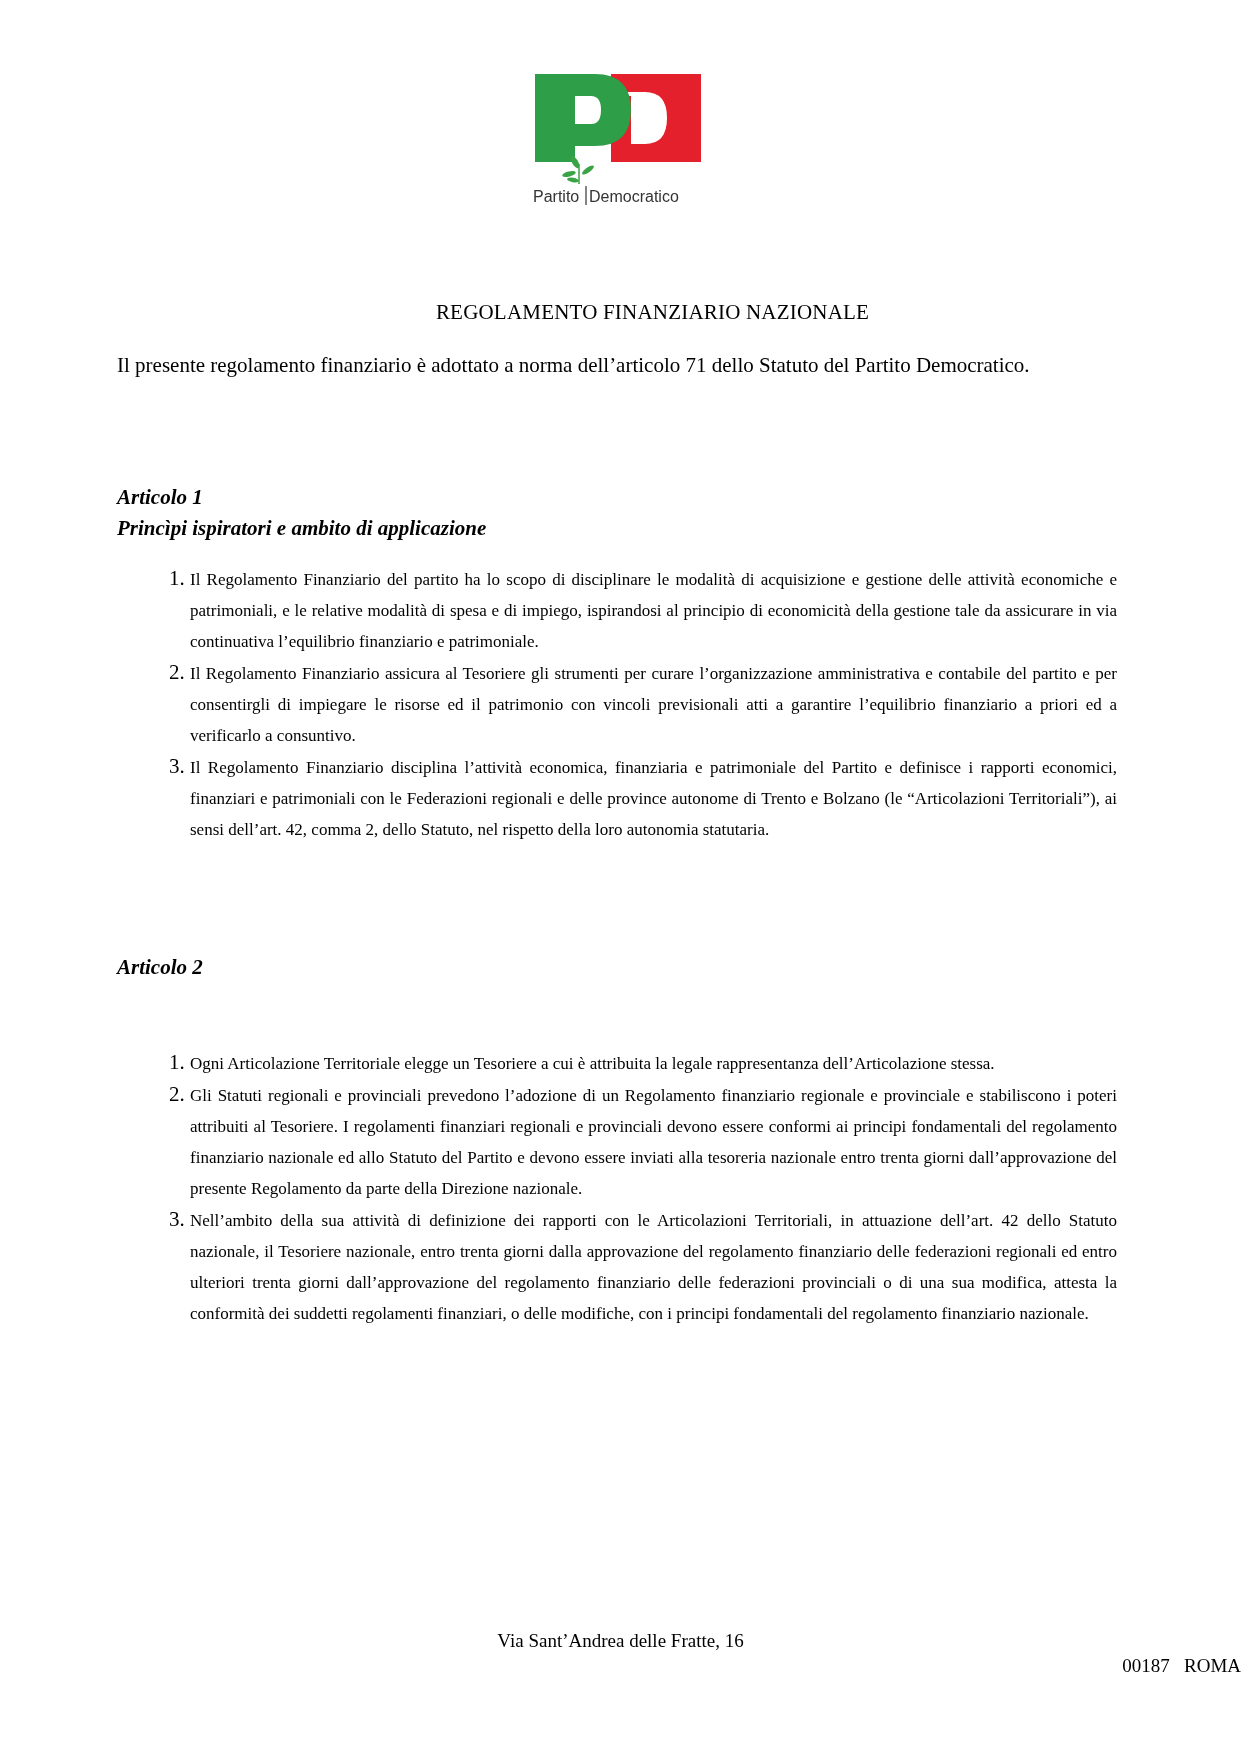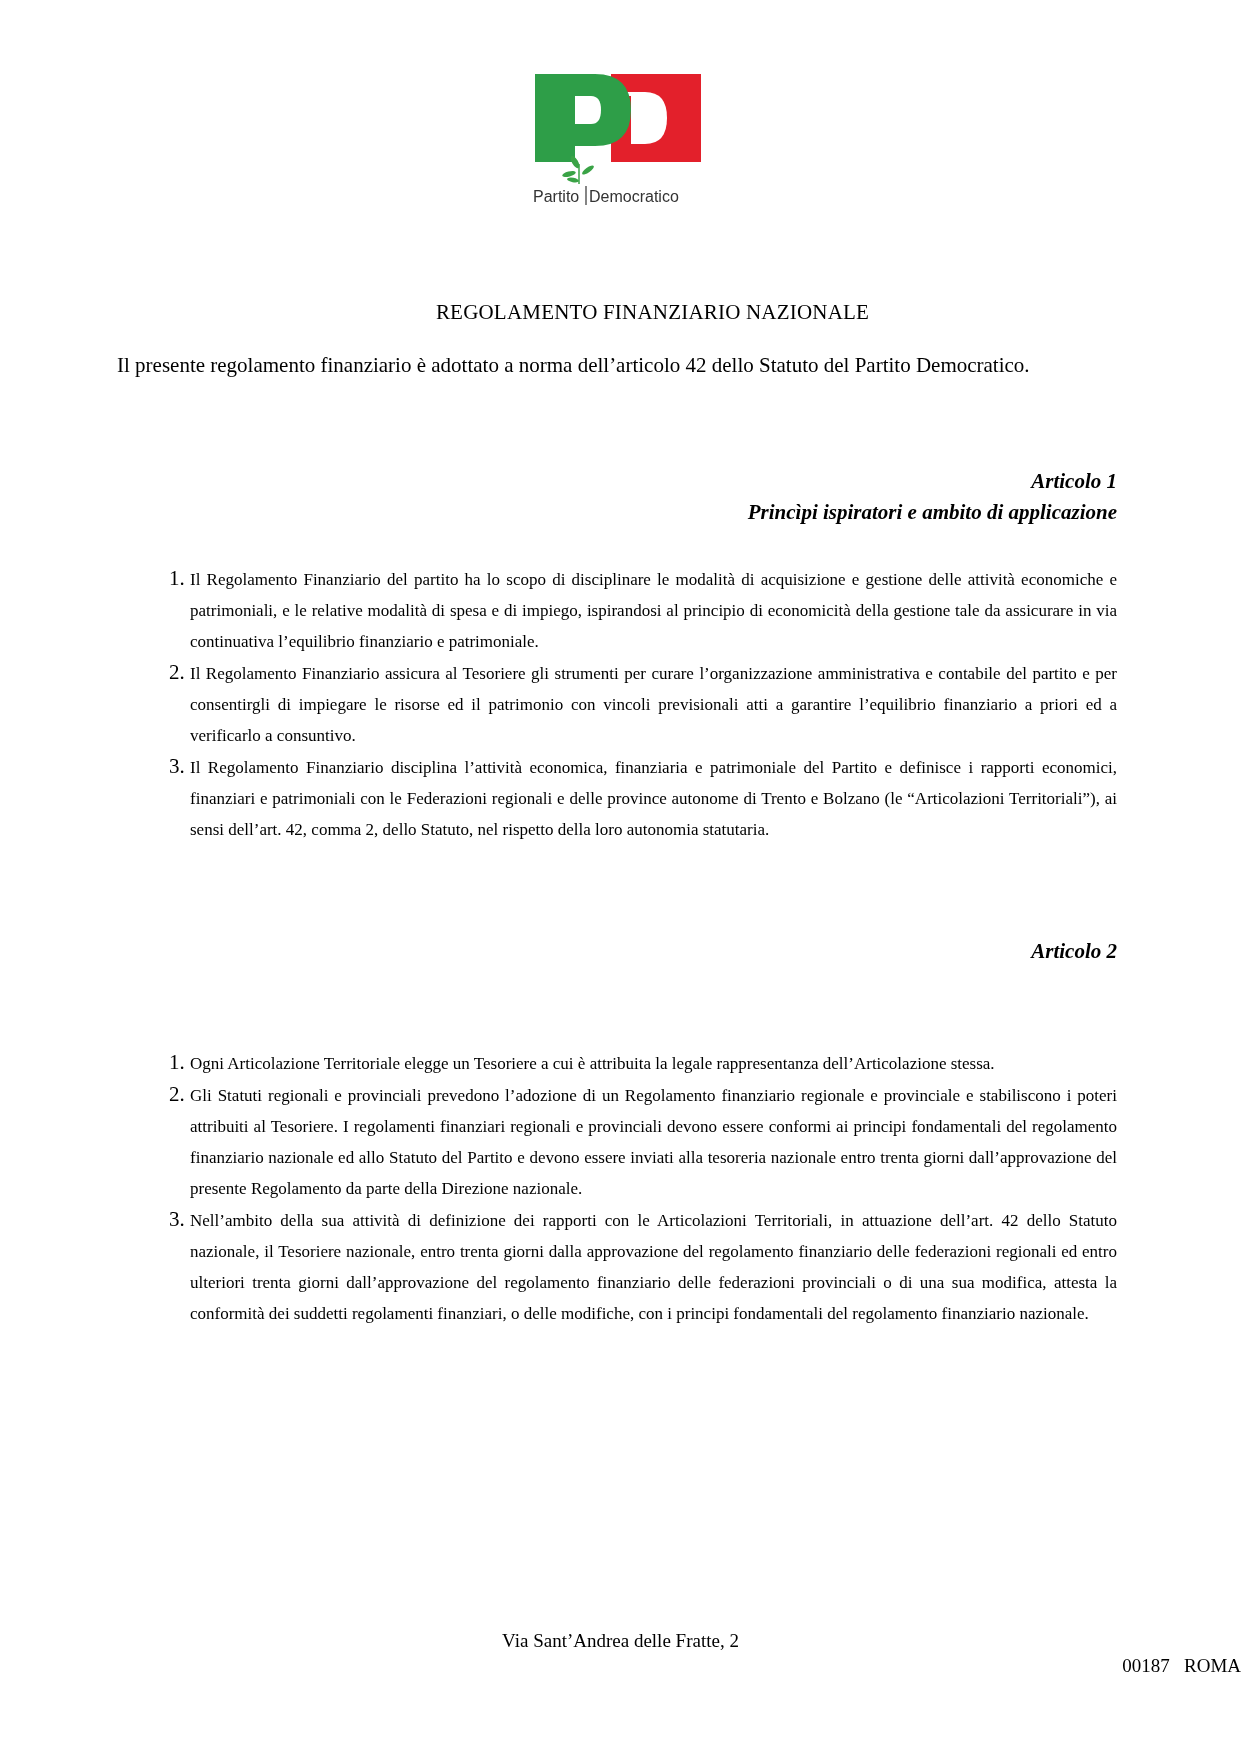--- a/index.html
+++ b/index.html
@@ -3,22 +3,22 @@
 <meta charset="utf-8">
 <style>
   html, body { margin: 0; padding: 0; background: #ffffff; }
   body { width: 1241px; height: 1755px; position: relative; overflow: hidden;
          font-family: "Liberation Serif", "DejaVu Serif", serif; color: #000; }
   .logo { position: absolute; left: 533px; top: 74px; width: 168px; height: 132px; }
   .title { position: absolute; top: 300px; left: 0; width: 1241px; text-align: center;
            font-size: 21px; letter-spacing: 0.2px; padding-left: 32px; }
   .para { position: absolute; left: 117px; width: 1000px; font-size: 21px; line-height: 31px;
           text-align: justify; }
-  .art-head { position: absolute; left: 117px; width: 1000px; text-align: right;
-              font-size: 21px; line-height: 31px; font-weight: bold; font-style: italic; }
+  .art-head { position: absolute; left: 117px; width: 1000px; text-align: left;
+              font-size: 21px; line-height: 31px; font-weight: bold; font-style: italic; margin-top: 16px; }
   ol.items { position: absolute; left: 117px; width: 1000px; margin: 0; padding: 0 0 0 73px;
              box-sizing: border-box; font-size: 17px; line-height: 31px; }
   ol.items li { text-align: justify; padding-left: 0; }
   ol.items li::marker { font-size: 21px; }
   .footer { position: absolute; top: 1628px; left: 0; width: 1241px; text-align: center;
             font-size: 19px; line-height: 25px; }
 </style>
 </head>
 <body>
 
@@ -38,21 +38,21 @@
     <ellipse cx="55" cy="96" rx="7" ry="2.5" fill="#3aa346" transform="rotate(-35 55 96)"></ellipse>
     <ellipse cx="40" cy="106" rx="6" ry="2.2" fill="#3aa346" transform="rotate(10 40 106)"></ellipse>
     <text x="0" y="128" font-family="Liberation Sans, sans-serif" font-size="16" fill="#333">Partito</text>
     <line x1="53" y1="112" x2="53" y2="131" stroke="#333" stroke-width="1.2"></line>
     <text x="56" y="128" font-family="Liberation Sans, sans-serif" font-size="16" fill="#333">Democratico</text>
   </svg>
 </div>
 
 <div class="title">REGOLAMENTO FINANZIARIO NAZIONALE</div>
 
-<div class="para" style="top:350px;">Il presente regolamento finanziario è adottato a norma dell’articolo 42 dello Statuto del Partito Democratico.</div>
+<div class="para" style="top:350px;">Il presente regolamento finanziario è adottato a norma dell’articolo 71 dello Statuto del Partito Democratico.</div>
 
 <div class="art-head" style="top:466px;">
   <div>Articolo 1</div>
   <div>Princìpi ispiratori e ambito di applicazione</div>
 </div>
 
 <ol class="items" style="top:563px;">
   <li>Il Regolamento Finanziario del partito ha lo scopo di disciplinare le modalità di acquisizione e gestione delle attività economiche e patrimoniali, e le relative modalità di spesa e di impiego, ispirandosi al principio di economicità della gestione tale da assicurare in via continuativa l’equilibrio finanziario e patrimoniale.</li>
   <li>Il Regolamento Finanziario assicura al Tesoriere gli strumenti per curare l’organizzazione amministrativa e contabile del partito e per consentirgli di impiegare le risorse ed il patrimonio con vincoli previsionali atti a garantire l’equilibrio finanziario a priori ed a verificarlo a consuntivo.</li>
   <li>Il Regolamento Finanziario disciplina l’attività economica, finanziaria e patrimoniale del Partito e definisce i rapporti economici, finanziari e patrimoniali con le Federazioni regionali e delle province autonome di Trento e Bolzano (le “Articolazioni Territoriali”), ai sensi dell’art. 42, comma 2, dello Statuto, nel rispetto della loro autonomia statutaria.</li>
@@ -62,15 +62,15 @@
   <div>Articolo 2</div>
 </div>
 
 <ol class="items" style="top:1047px;">
   <li>Ogni Articolazione Territoriale elegge un Tesoriere a cui è attribuita la legale rappresentanza dell’Articolazione stessa.</li>
   <li>Gli Statuti regionali e provinciali prevedono l’adozione di un Regolamento finanziario regionale e provinciale e stabiliscono i poteri attribuiti al Tesoriere. I regolamenti finanziari regionali e provinciali devono essere conformi ai principi fondamentali del regolamento finanziario nazionale ed allo Statuto del Partito e devono essere inviati alla tesoreria nazionale entro trenta giorni dall’approvazione del presente Regolamento da parte della Direzione nazionale.</li>
   <li>Nell’ambito della sua attività di definizione dei rapporti con le Articolazioni Territoriali, in attuazione dell’art. 42 dello Statuto nazionale, il Tesoriere nazionale, entro trenta giorni dalla approvazione del regolamento finanziario delle federazioni regionali ed entro ulteriori trenta giorni dall’approvazione del regolamento finanziario delle federazioni provinciali o di una sua modifica, attesta la conformità dei suddetti regolamenti finanziari, o delle modifiche, con i principi fondamentali del regolamento finanziario nazionale.</li>
 </ol>
 
 <div class="footer">
-  <div>Via Sant’Andrea delle Fratte, 2</div>
+  <div>Via Sant’Andrea delle Fratte, 16</div>
   <div style="white-space:pre;text-align:right;">00187   ROMA</div>
 </div>
 
 </body></html>

